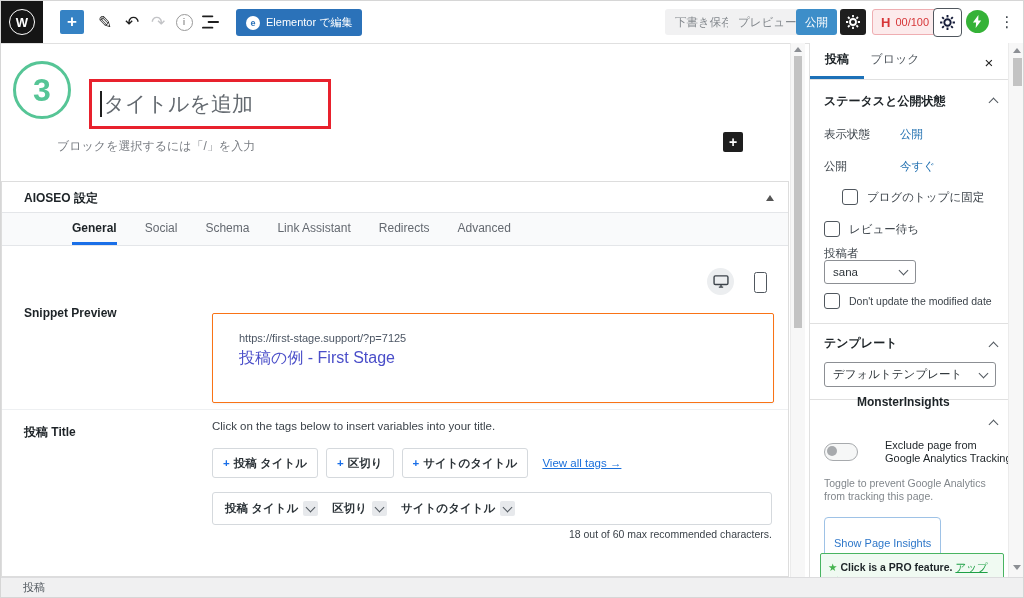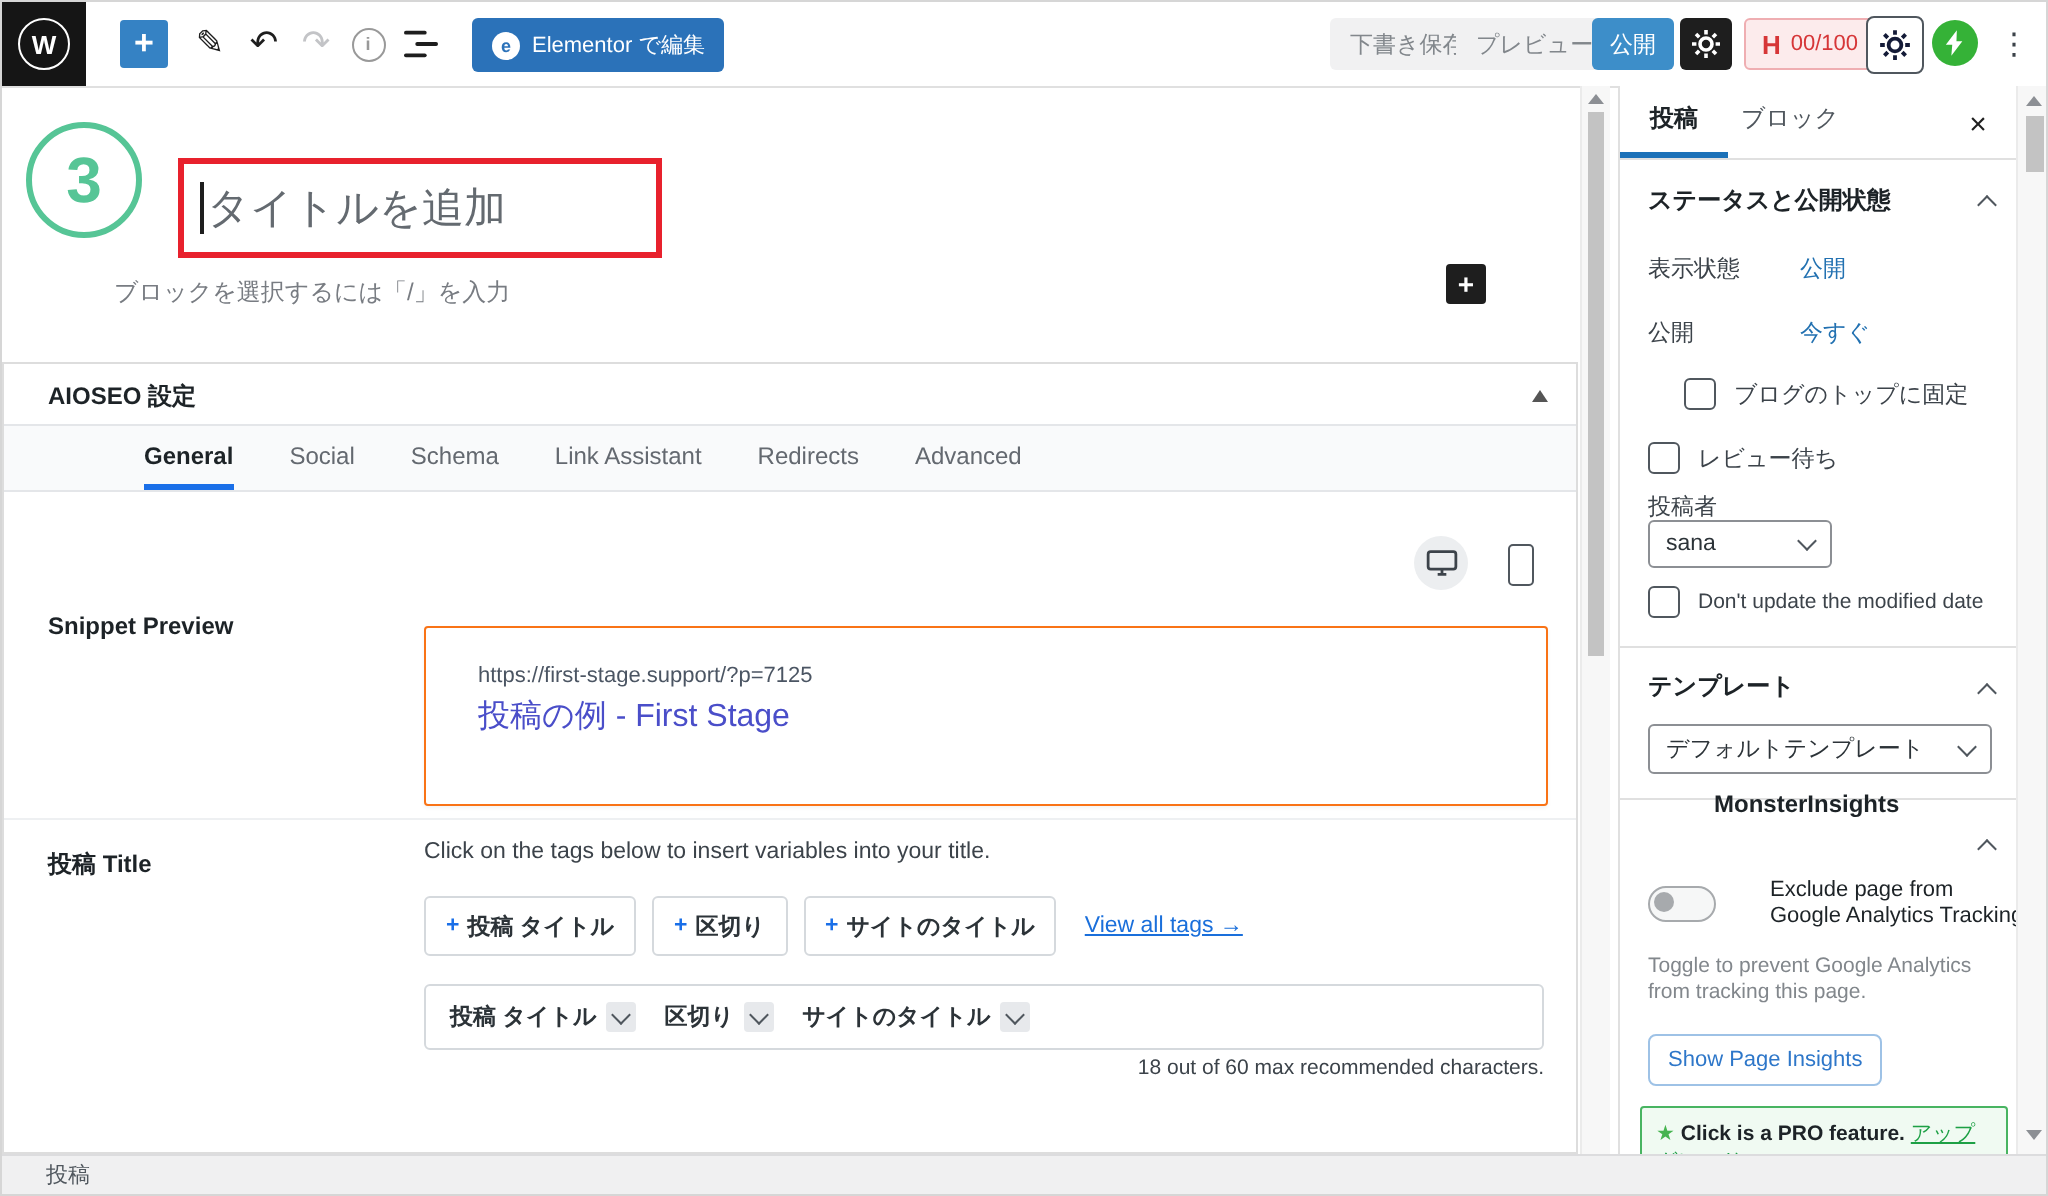--- a/index.html
+++ b/index.html
@@ -69,21 +69,21 @@
   .sb-sec-title{font-size:12px;font-weight:bold;color:#1d2327;}
   .sb-label{font-size:11.5px;color:#3c434a;}
   .sb-link{font-size:11.5px;color:#2271b1;}
   .cb{width:14px;height:14px;border:1px solid #50575e;border-radius:3px;background:#fff;}
   .sb-select{border:1px solid #8c8f94;border-radius:3px;background:#fff;display:flex;align-items:center;justify-content:space-between;padding:0 8px;font-size:11.5px;color:#2c3338;box-sizing:border-box;}
   .sb-div{left:0;width:214px;border-top:1px solid #e0e0e0;}
   .toggle{width:32px;height:16px;border:1px solid #a7aaad;border-radius:9px;background:#f6f7f7;position:relative;}
   .toggle .knob{position:absolute;left:2px;top:2px;width:10px;height:10px;border-radius:50%;background:#a7aaad;}
   .mi-toggle-label{font-size:11px;color:#1d2327;line-height:13px;width:128px;margin-left:17px;}
   .mi-helper{font-size:10.5px;color:#82878c;line-height:13px;width:168px;}
-  .insights-btn{height:24px;padding:0 9px;background:#fff;border:1px solid #9ec2e6;border-radius:4px;color:#2e77c9;font-size:11px;display:flex;align-items:center;}
+  .insights-btn{height:24px;padding:13px 9px;background:#fff;border:1px solid #9ec2e6;border-radius:4px;color:#2e77c9;font-size:11px;display:flex;align-items:center;}
   .pro-banner{left:10px;top:510px;width:168px;border:1px solid #48b461;border-radius:2px;background:#f0faf2;padding:6px 7px;font-size:10.5px;color:#1d2327;line-height:14px;}
   .pro-star{color:#46b450;margin-right:3px;}
   .pro-text{font-weight:bold;}
   .pro-link{color:#1da045;text-decoration:underline;}
   .sb-scroll{left:198px;top:0;width:16px;height:534px;background:#f7f7f7;border-left:1px solid #ebebeb;}
   .sb-thumb{left:4px;top:15px;width:9px;height:28px;background:#c3c3c3;}
   
   .footer{left:0;top:576px;width:1022px;height:20px;background:#f0f0f1;border-top:1px solid #dcdcde;display:flex;align-items:center;padding-left:22px;box-sizing:border-box;font-size:11px;color:#50575e;}
 </style>
 </head>

